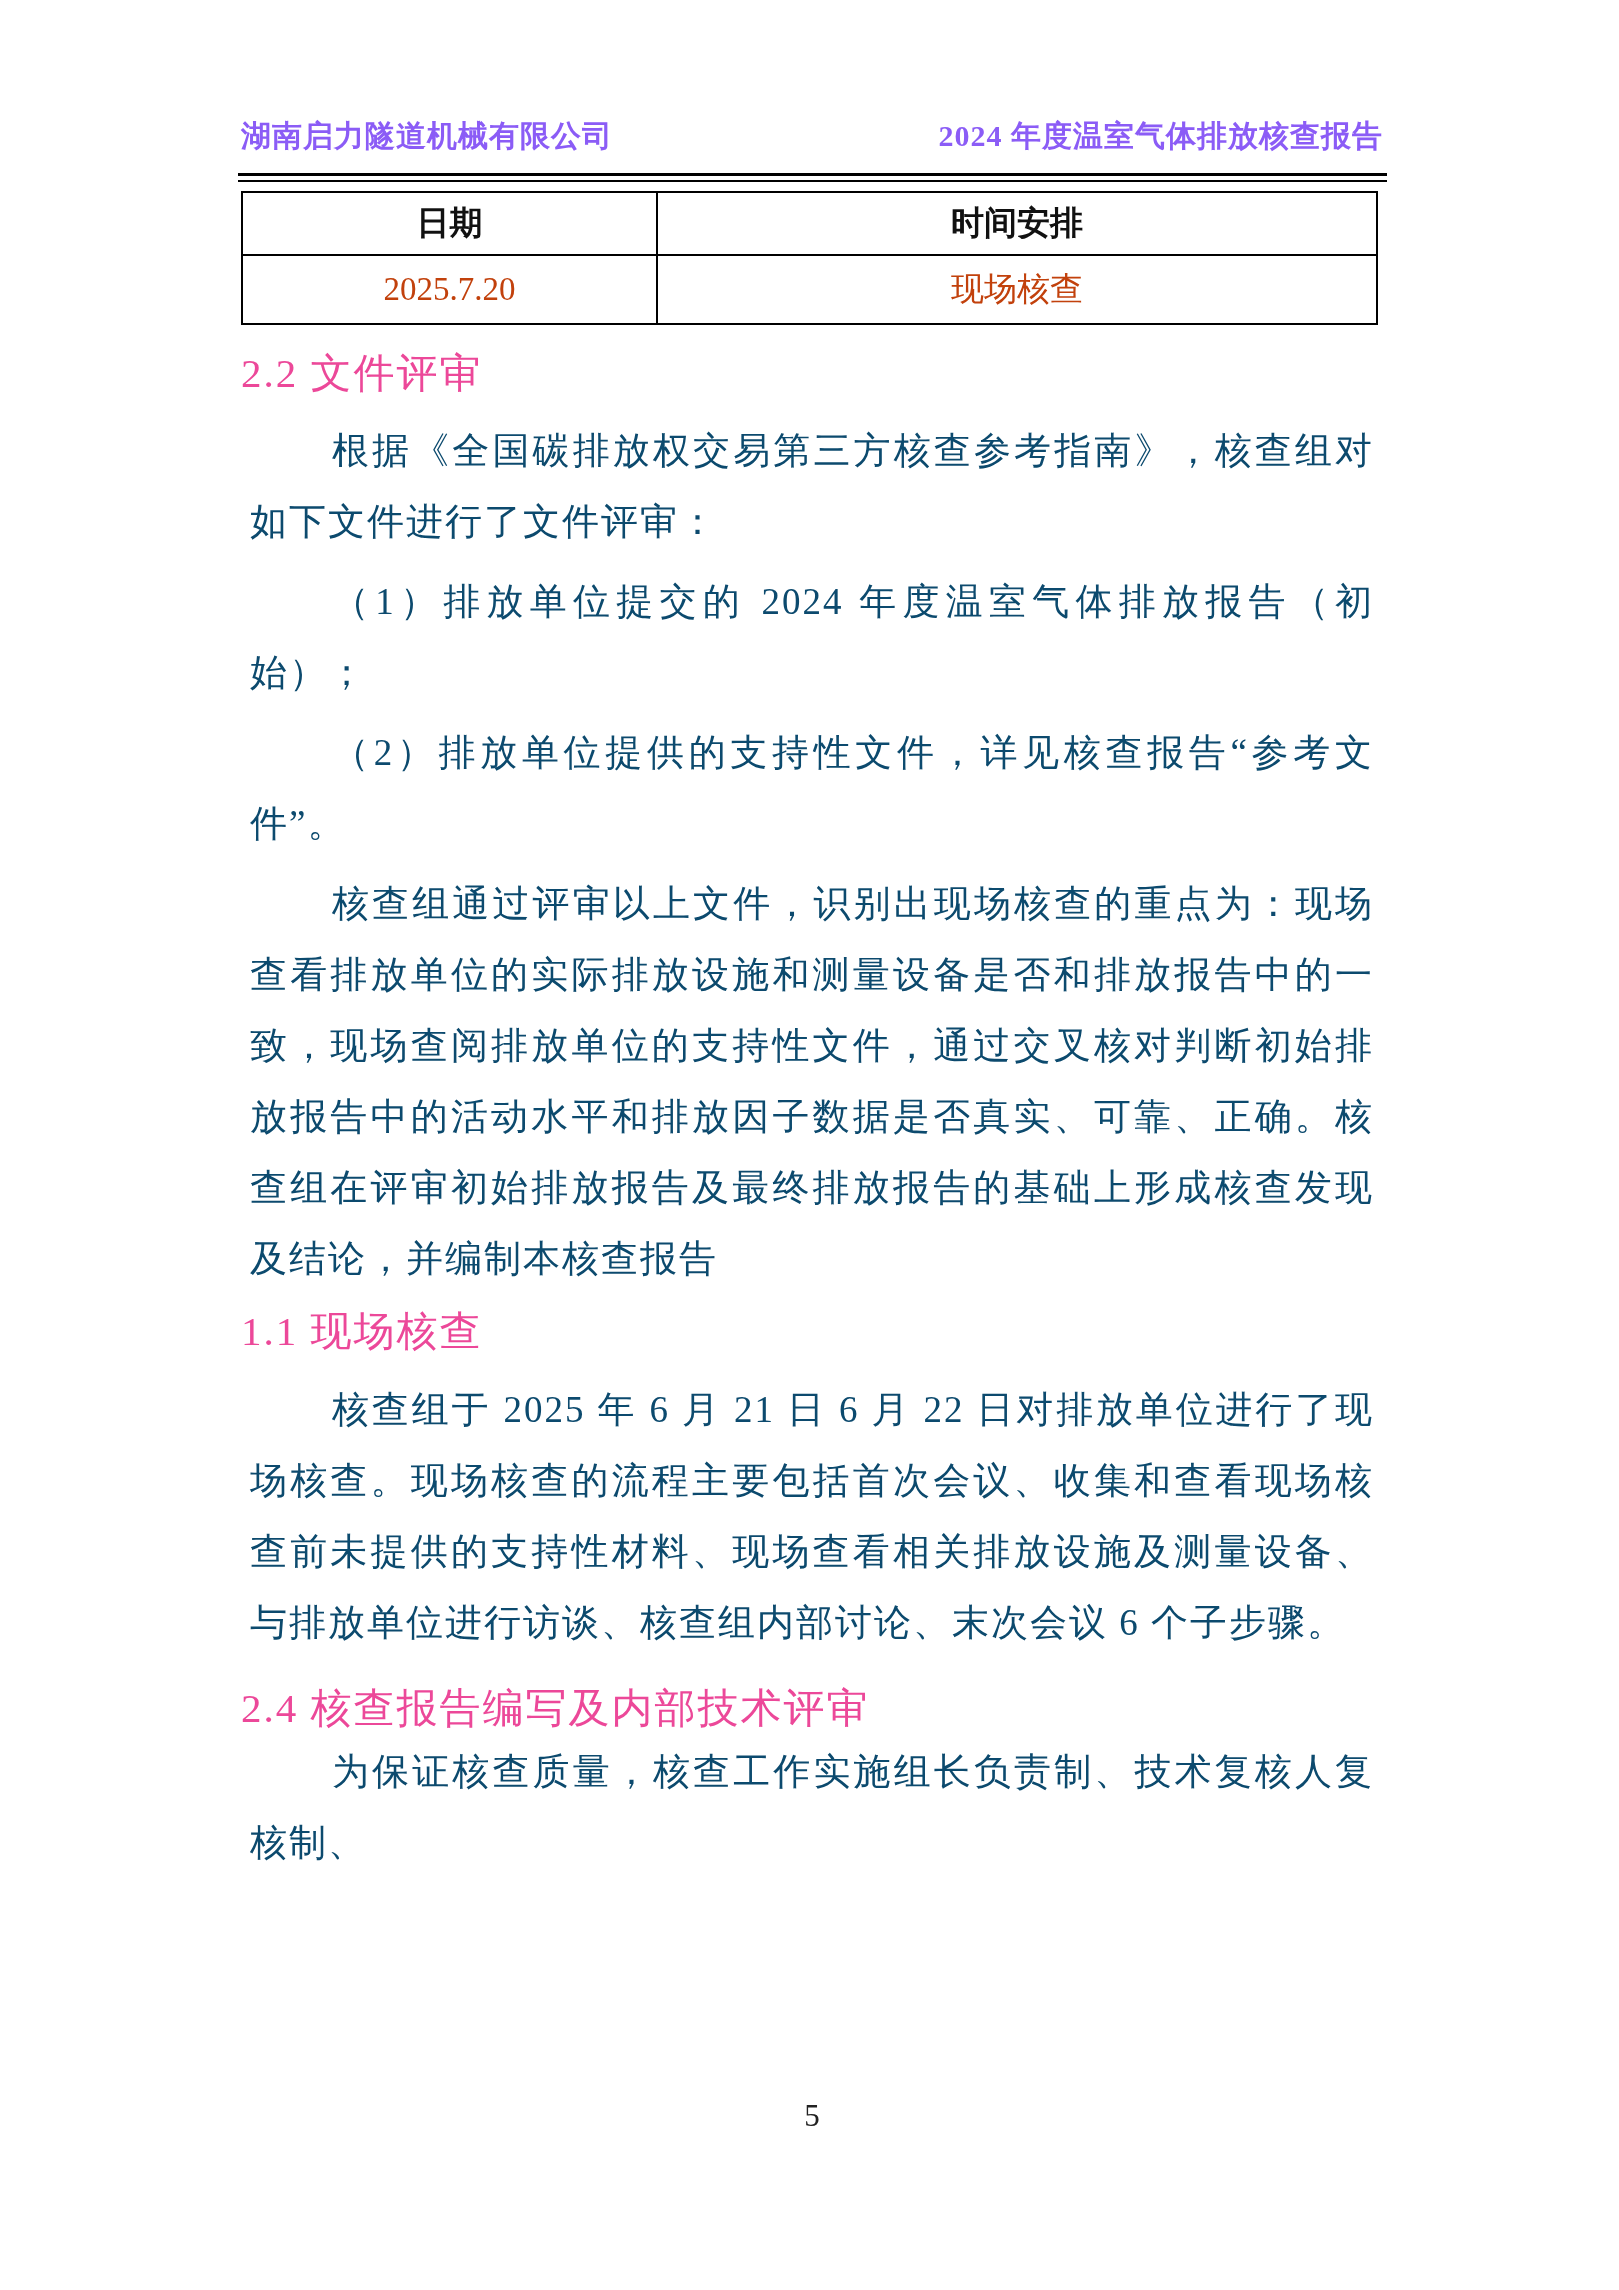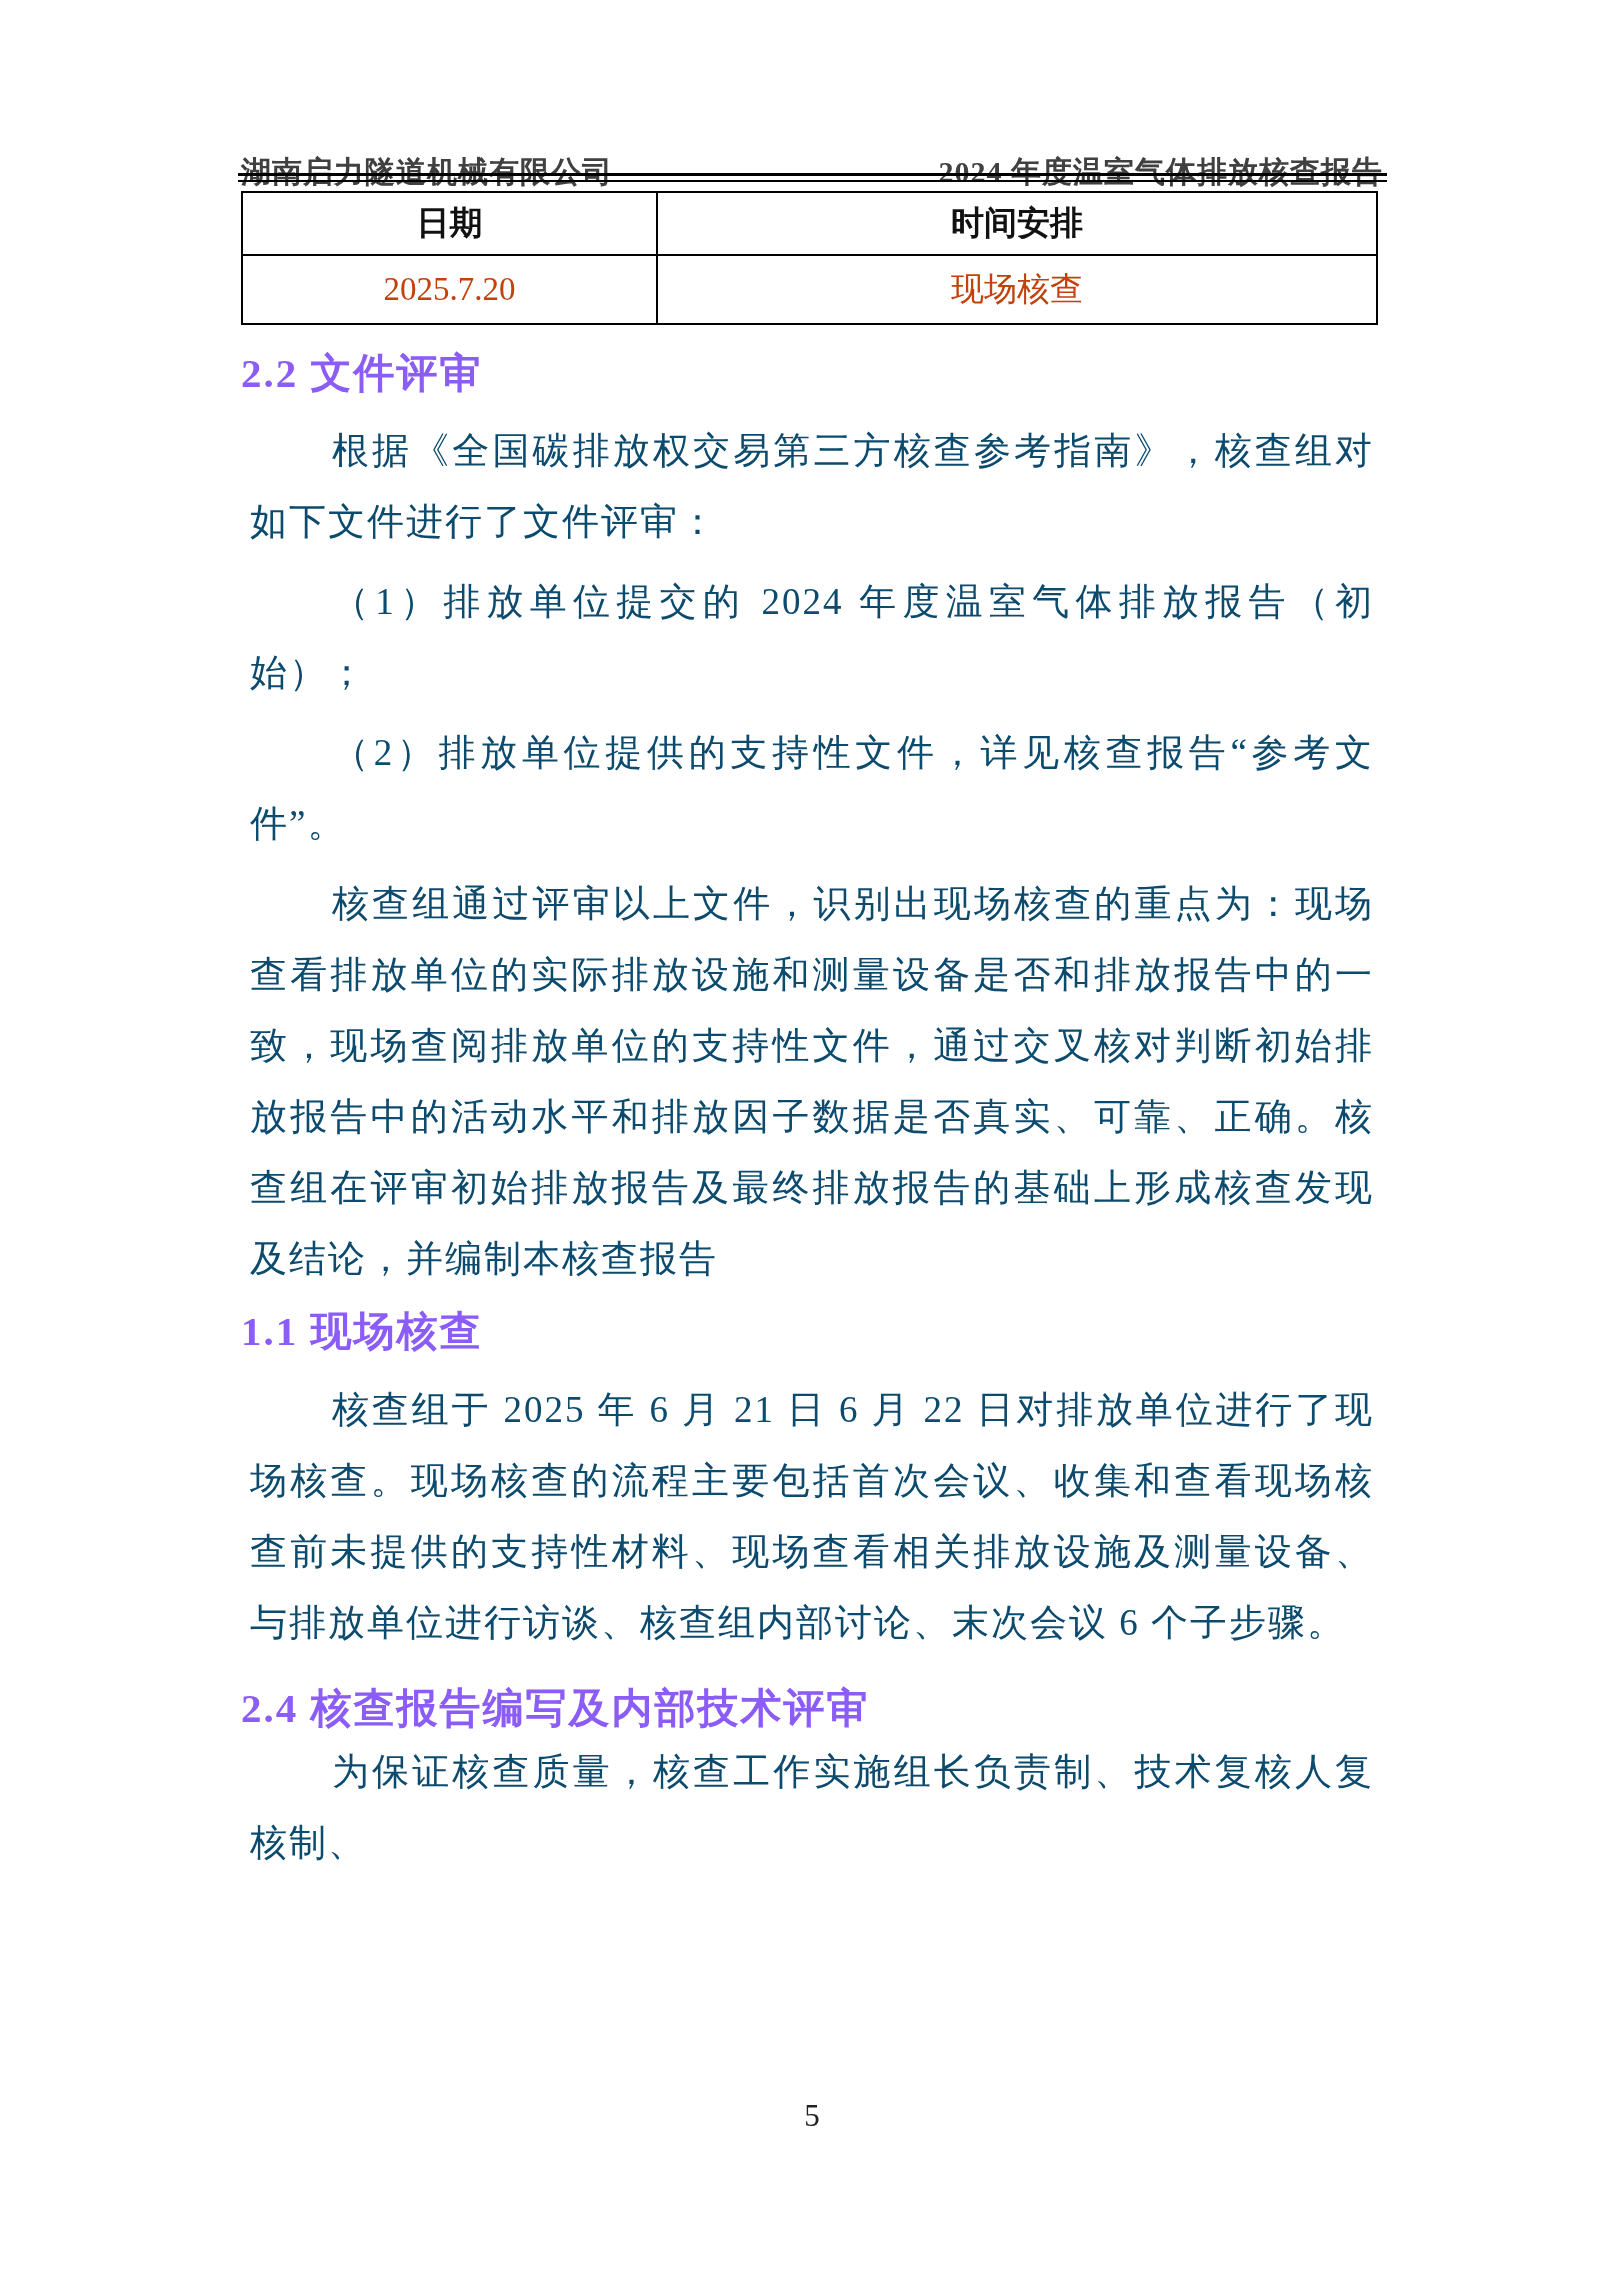--- a/index.html
+++ b/index.html
@@ -9,21 +9,21 @@
     background:#ffffff;
     margin:0 auto;
     font-family:"Liberation Serif","DejaVu Serif",serif;
     color:#1b1b1b;
     overflow:hidden;
   }
   
   .page-header{
     position:absolute;top:116px;left:241px;width:1142px;
     display:flex;justify-content:space-between;align-items:baseline;
-    font-size:30px;font-weight:bold;letter-spacing:1px;color:#404040;margin-top:36px;
+    font-size:30px;font-weight:bold;letter-spacing:1px;color:#8b5cf6;
   }
   .header-rule{
     position:absolute;top:173px;left:238px;width:1149px;height:3.9px;
     border-top:3.9px solid #000;border-bottom:2px solid #000;
   }
   
   .schedule-table{
     position:absolute;top:191px;left:241px;width:1137px;
     border-collapse:collapse;table-layout:fixed;
     font-size:33px;color:#222;
@@ -36,22 +36,22 @@
   .schedule-table{border:2.9px solid #000;}
   .schedule-table .hdr td{height:61px;font-weight:bold;color:#111;}
   .schedule-table .data td{height:67px;font-weight:normal;color:#c2410c;}
   .col-date{width:36.5%;}
   .col-time{width:63.5%;}
   
   .content{
     position:absolute;top:328px;left:241px;width:1142px;
   }
   .sec-heading{
-    font-size:41px;line-height:55px;font-weight:bold;
-    letter-spacing:2px;color:#8b5cf6;margin:0;
+    font-size:41px;line-height:55px;font-weight:normal;
+    letter-spacing:2px;color:#ec4899;margin:0;
   }
   .h22{margin-top:17.6px;}
   .h23{margin-top:9.8px;}
   .h24{margin-top:23px;}
   .body-par{
     font-size:37px;line-height:71px;
     letter-spacing:2px;
     text-align:justify;text-justify:inter-character;
     text-indent:82px;
     margin:9px;color:#0c4a6e;

